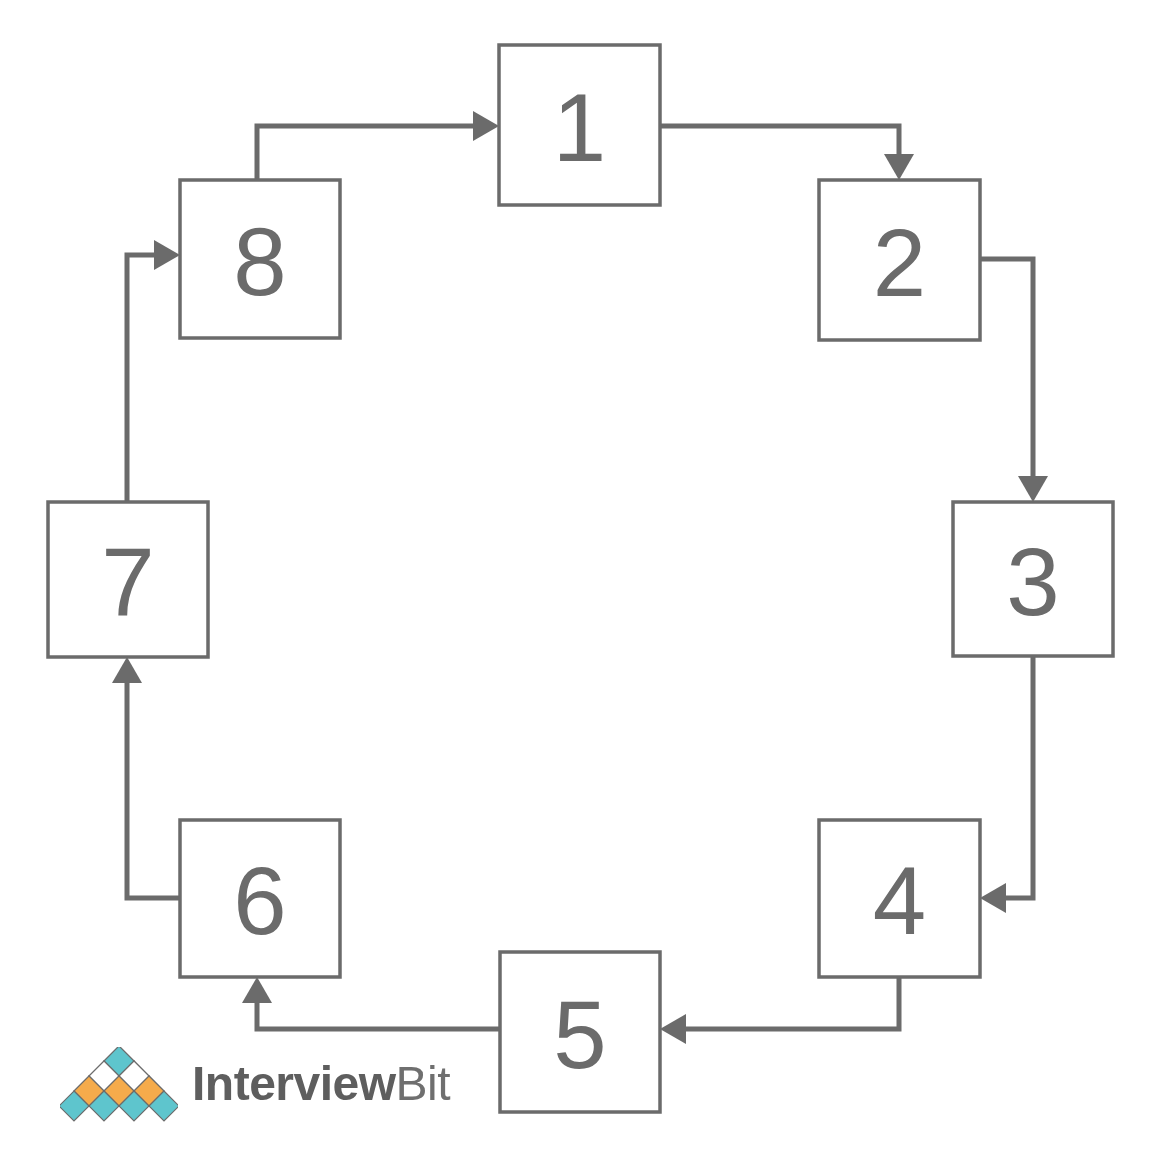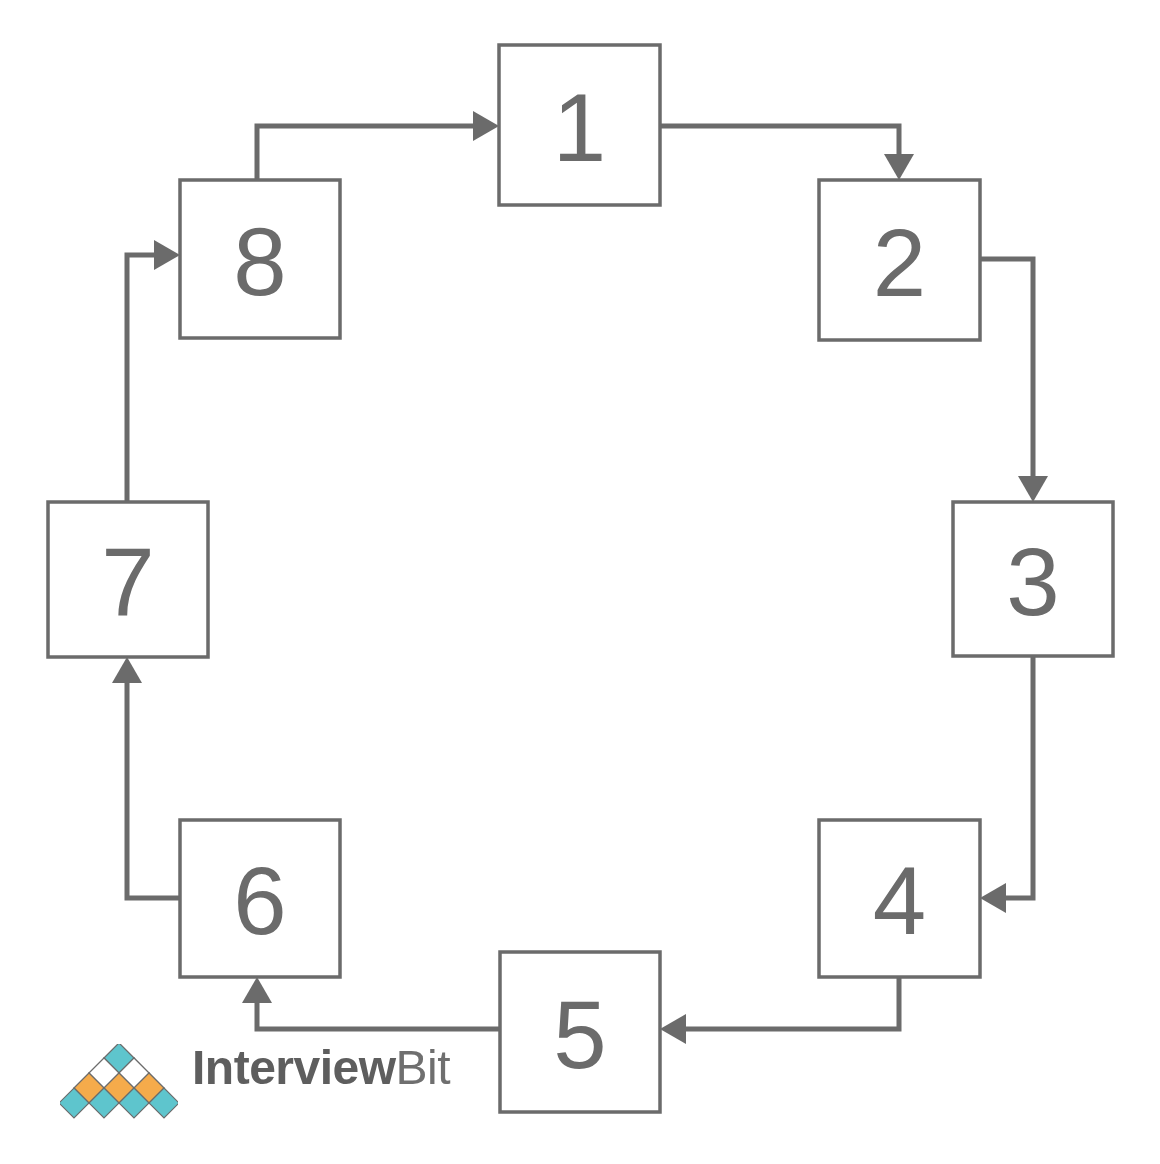--- a/index.html
+++ b/index.html
@@ -51,20 +51,21 @@
     stroke: none;
   }
   
   #logo {
     position: absolute;
     left: 60px;
     top: 1044px;
     width: 410px;
     height: 84px;
     display: flex;
+    align-items: center;
     gap: 14px;
   }
   #logo-mark {
     width: 118px;
     height: 78px;
     flex: none;
   }
   #logo-text {
     white-space: nowrap;
     line-height: 1;

